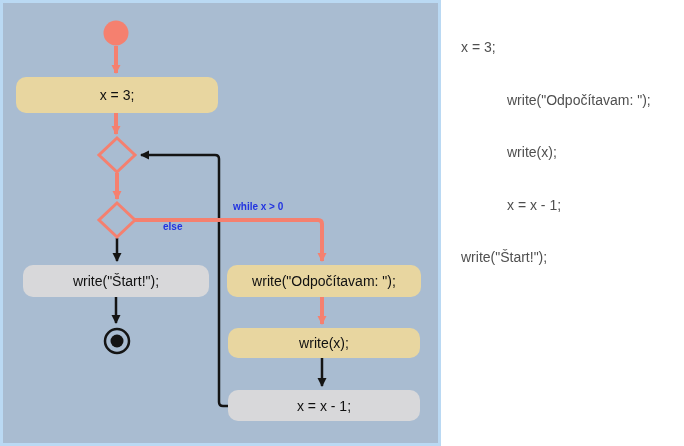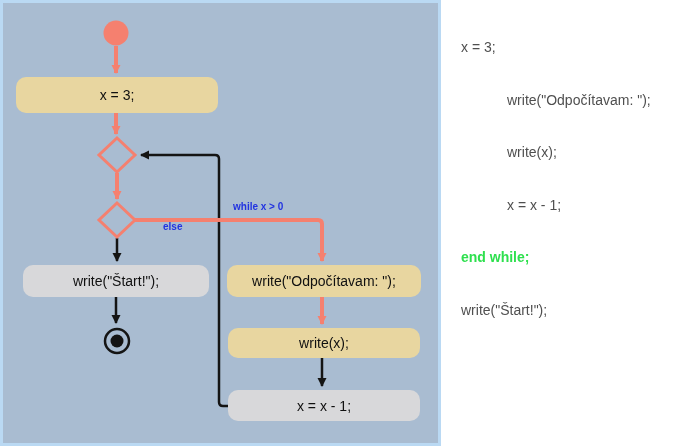--- a/index.html
+++ b/index.html
@@ -119,17 +119,16 @@
     <div class="edge-label" style="left:123px; top:221px;margin-left:40px;">else</div>
 
     <div class="panel-border"></div>
   </div>
 
   <div class="code-panel">
     <div class="code-line">x = 3;</div>
     <div class="code-line indent">write("Odpočítavam: ");</div>
     <div class="code-line indent">write(x);</div>
     <div class="code-line indent">x = x - 1;</div>
-    <div class="code-line keyword">end while;</div>
     <div class="code-line">write("Štart!");</div>
   </div>
 
 </div>
 
 </body></html>

